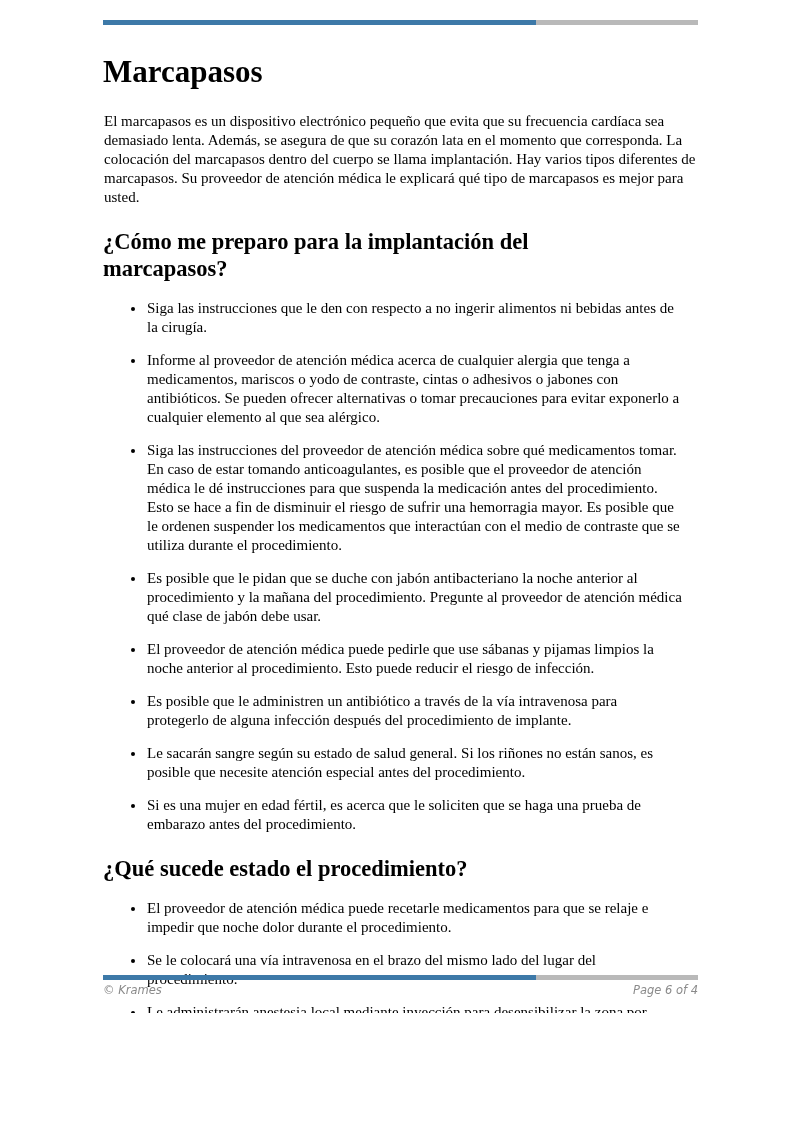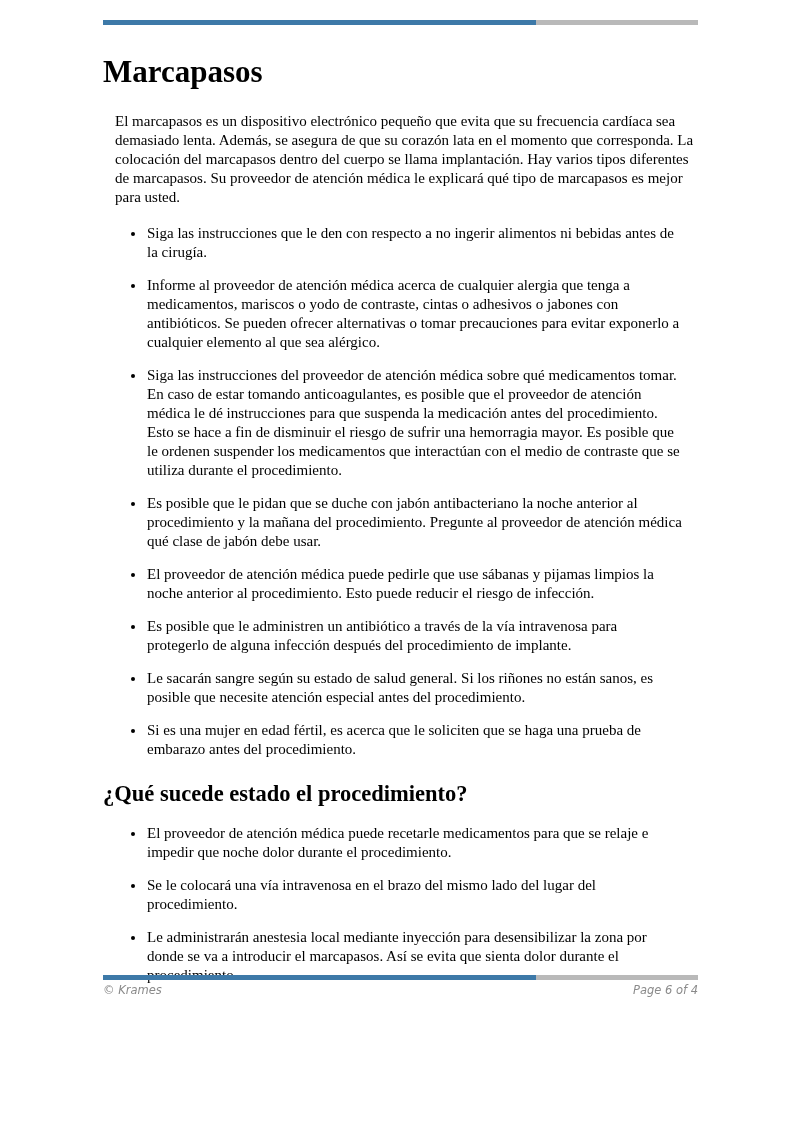--- a/index.html
+++ b/index.html
@@ -30,21 +30,21 @@
   .top-bar { margin-top: 20px; }
 
   h1.doc-title {
     margin: 31px 0 0 0;
     font-size: 31px;
     font-weight: bold;
     line-height: 1.05;
     letter-spacing: 0;
   }
   p.intro {
-    margin: 23px 0 0 12px;
+    margin: 23px 0 0 1px;
     font-size: 15px;
     line-height: 19px;
   }
   h2.section-heading {
     margin: 21px 0 0 0;
     font-size: 22.5px;
     font-weight: bold;
     line-height: 27px;
     max-width: 520px;
   }
@@ -87,20 +87,21 @@
 
     <div class="accent-bar top-bar">
       <div class="seg-blue"></div>
       <div class="seg-gray"></div>
     </div>
 
     <h1 class="doc-title">Marcapasos</h1>
 
     <p class="intro">El marcapasos es un dispositivo electrónico pequeño que evita que su frecuencia cardíaca sea demasiado lenta. Además, se asegura de que su corazón lata en el momento que corresponda. La colocación del marcapasos dentro del cuerpo se llama implantación. Hay varios tipos diferentes de marcapasos. Su proveedor de atención médica le explicará qué tipo de marcapasos es mejor para usted.</p>
 
+    <h2 class="section-heading">¿Cómo me preparo para la implantación del marcapasos?</h2>
 
     <ul class="bullet-list">
       <li>Siga las instrucciones que le den con respecto a no ingerir alimentos ni bebidas antes de la cirugía.</li>
       <li>Informe al proveedor de atención médica acerca de cualquier alergia que tenga a medicamentos, mariscos o yodo de contraste, cintas o adhesivos o jabones con antibióticos. Se pueden ofrecer alternativas o tomar precauciones para evitar exponerlo a cualquier elemento al que sea alérgico.</li>
       <li>Siga las instrucciones del proveedor de atención médica sobre qué medicamentos tomar. En caso de estar tomando anticoagulantes, es posible que el proveedor de atención médica le dé instrucciones para que suspenda la medicación antes del procedimiento. Esto se hace a fin de disminuir el riesgo de sufrir una hemorragia mayor. Es posible que le ordenen suspender los medicamentos que interactúan con el medio de contraste que se utiliza durante el procedimiento.</li>
       <li>Es posible que le pidan que se duche con jabón antibacteriano la noche anterior al procedimiento y la mañana del procedimiento. Pregunte al proveedor de atención médica qué clase de jabón debe usar.</li>
       <li>El proveedor de atención médica puede pedirle que use sábanas y pijamas limpios la noche anterior al procedimiento. Esto puede reducir el riesgo de infección.</li>
       <li>Es posible que le administren un antibiótico a través de la vía intravenosa para protegerlo de alguna infección después del procedimiento de implante.</li>
       <li>Le sacarán sangre según su estado de salud general. Si los riñones no están sanos, es posible que necesite atención especial antes del procedimiento.</li>
       <li>Si es una mujer en edad fértil, es acerca que le soliciten que se haga una prueba de embarazo antes del procedimiento.</li>

